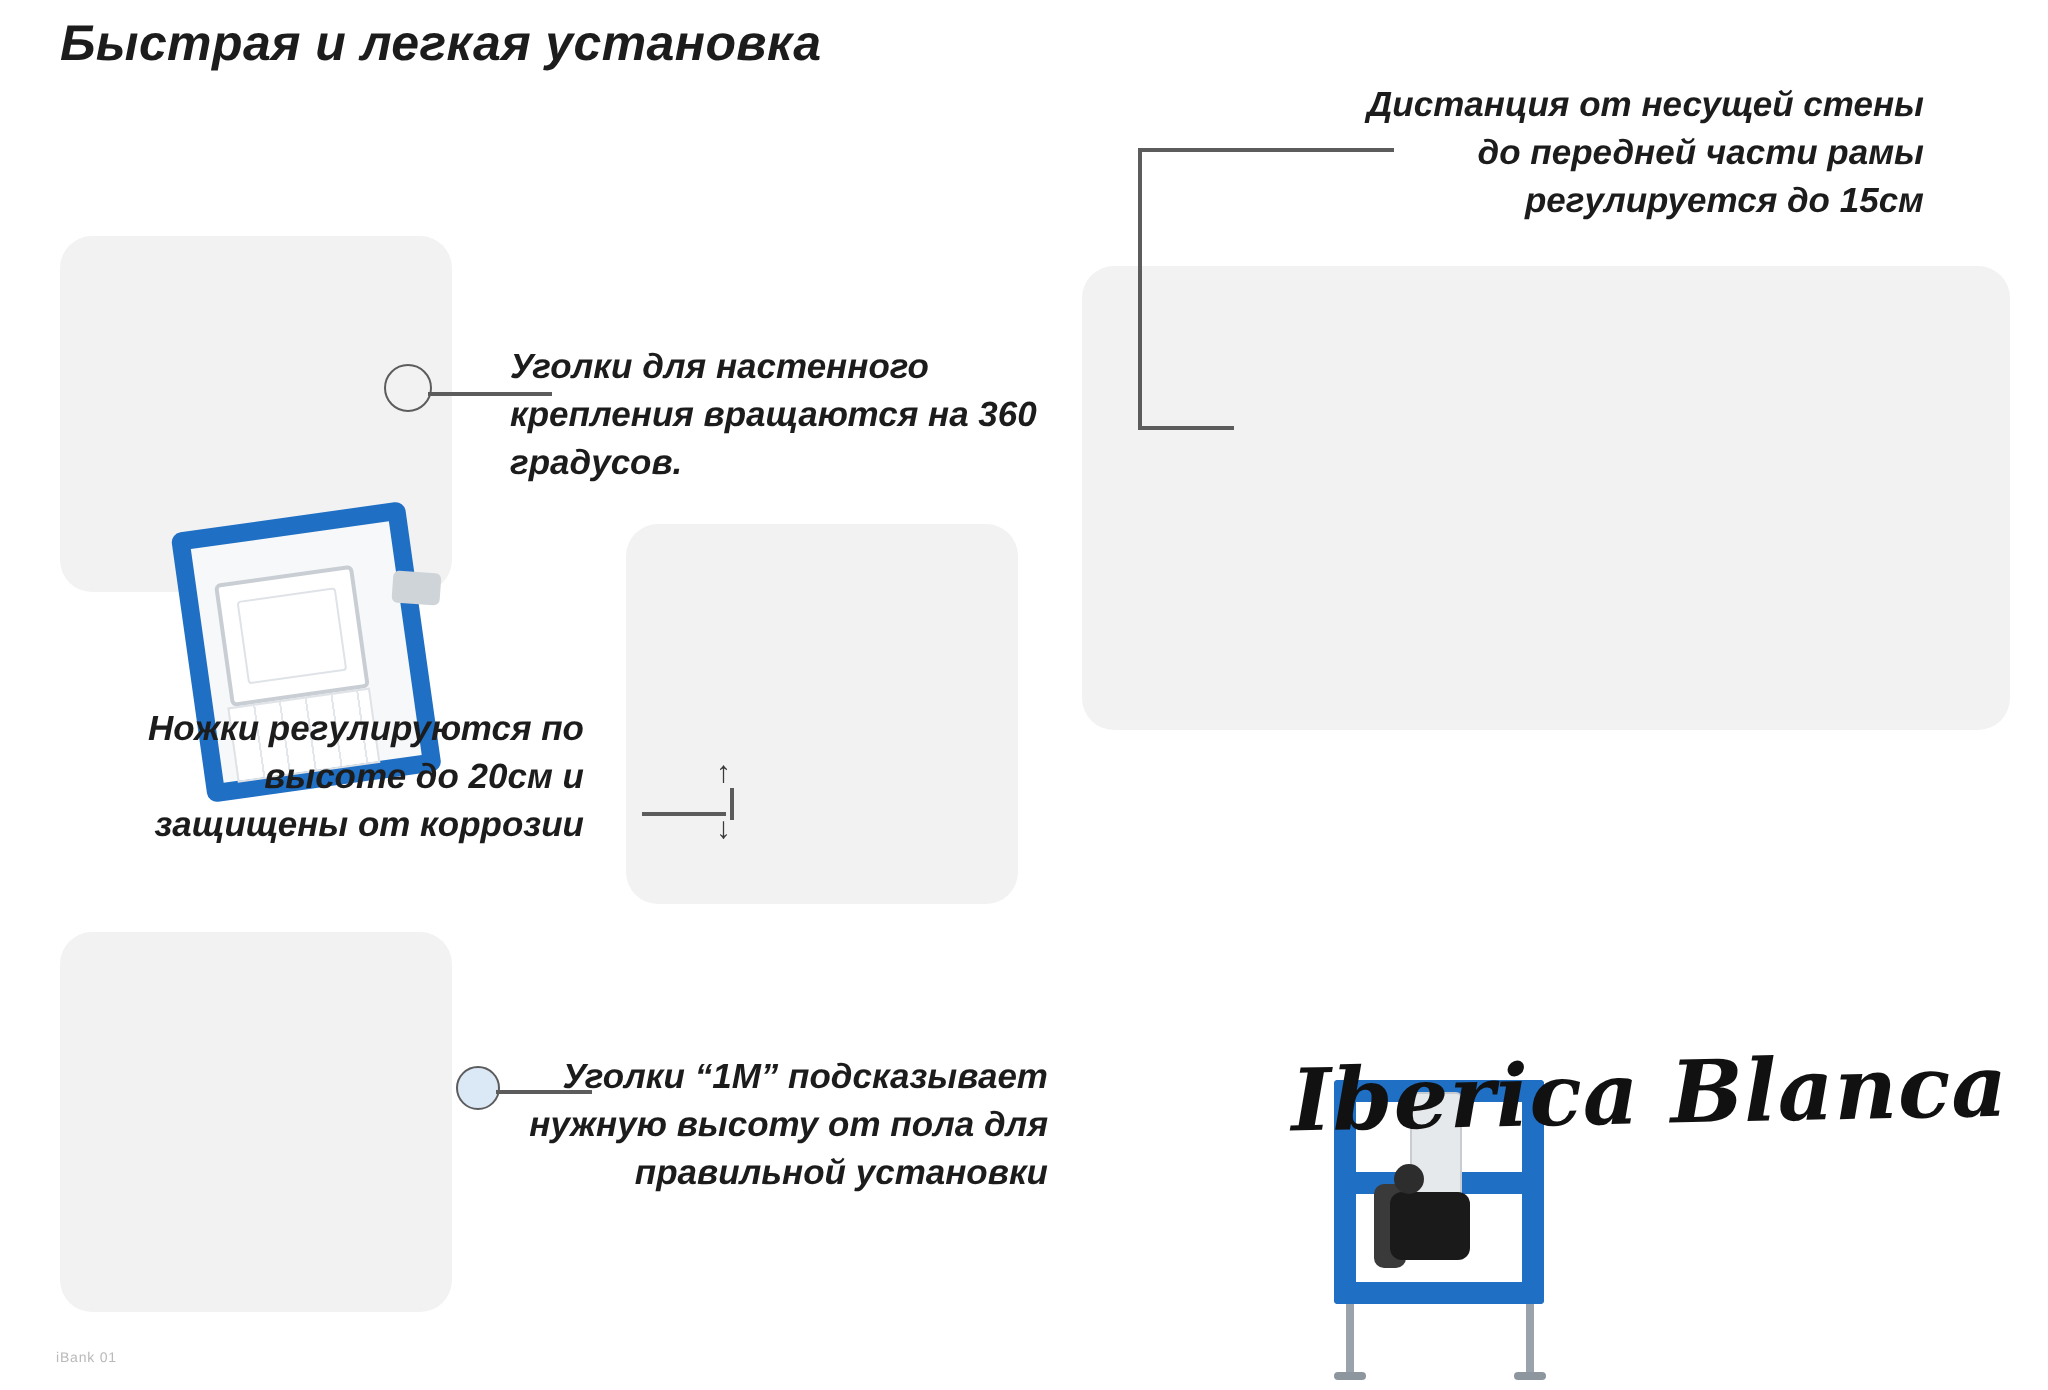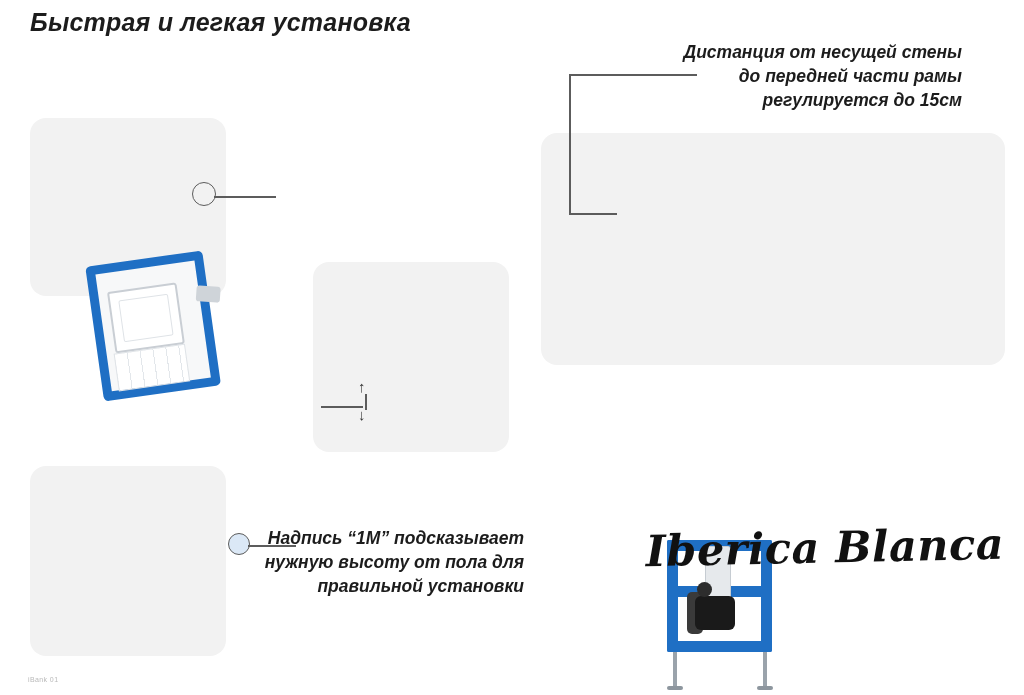--- a/index.html
+++ b/index.html
@@ -184,20 +184,21 @@
       <div class="grid"></div>
       <div class="bracket"></div>
     </div>
   </div>
 
   <div class="leader">
     <div class="ring" style="left:164px; top:182px; width:22px; height:22px;"></div>
     <div class="lead-line lead-h" style="left:186px; top:196px; width:62px;"></div>
   </div>
 
+  <div class="caption" id="cap-corner">Уголки для настенного крепления вращаются на 360 градусов.</div>
 
   <div class="card" id="card-legs">
     <div id="legs-art">
       <div class="post" style="left:24px; top:0; height:112px;"></div>
       <div class="post" style="left:118px; top:0; height:112px;"></div>
       <div class="rail" style="left:24px; top:0; width:105px;"></div>
       <div class="rail" style="left:24px; top:46px; width:105px;"></div>
       <div class="rail" style="left:24px; top:101px; width:105px;"></div>
       <div class="tank"></div>
       <div class="pipe-ring"></div>
@@ -210,31 +211,32 @@
     </div>
   </div>
 
   <div class="leader">
     <div class="lead-line lead-h" style="left:293px; top:406px; width:42px;"></div>
     <div style="position:absolute; left:330px; top:378px; font-size:15px; color:#3a3a3a;">↑</div>
     <div class="lead-line lead-v" style="left:337px; top:394px; height:16px;"></div>
     <div style="position:absolute; left:330px; top:406px; font-size:15px; color:#3a3a3a;">↓</div>
   </div>
 
+  <div class="caption" id="cap-legs">Ножки регулируются по высоте до 20см и защищены от коррозии</div>
 
   <div class="card" id="card-label">
     
   </div>
 
   <div class="leader">
     <div class="ring" style="left:200px; top:533px; width:20px; height:20px; background:#dbe8f6;"></div>
     <div class="lead-line lead-h" style="left:220px; top:545px; width:48px;"></div>
   </div>
 
-  <div class="caption" id="cap-label">Надпись “1М” подсказывает нужную высоту от пола для правильной установки</div>
+  <div class="caption" id="cap-label">Уголки “1М” подсказывает нужную высоту от пола для правильной установки</div>
 
   <div class="card" id="card-top">
     
   </div>
 
   <div class="leader">
     <div class="lead-line lead-v" style="left:541px; top:74px; height:140px;"></div>
     <div class="lead-line lead-h" style="left:541px; top:74px; width:128px;"></div>
     <div class="lead-line lead-h" style="left:541px; top:213px; width:48px;"></div>
   </div>

